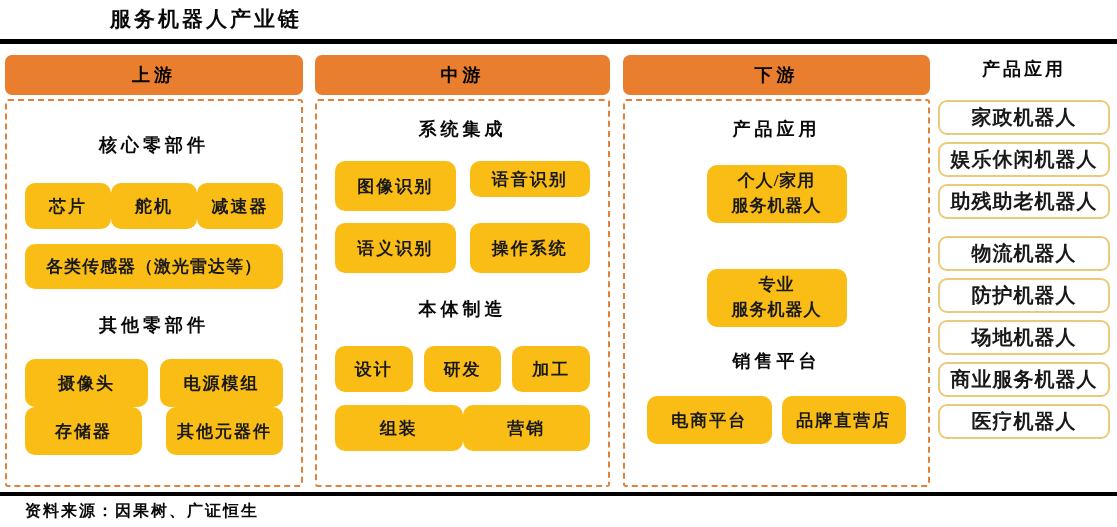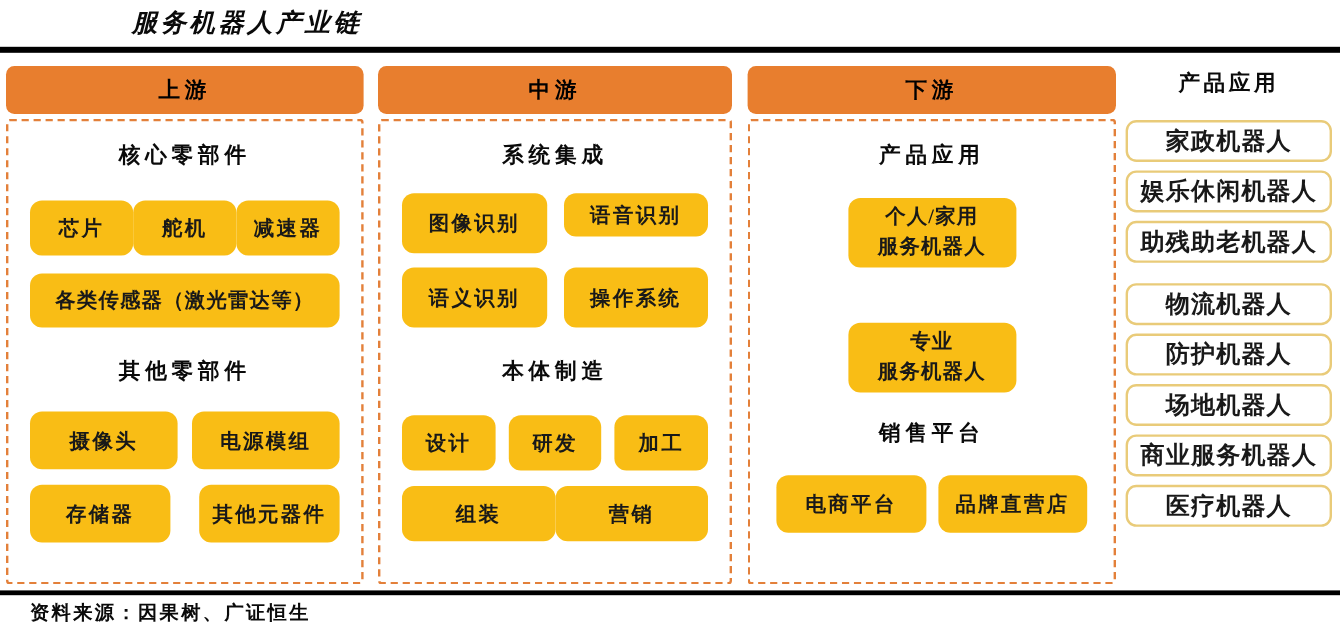--- a/index.html
+++ b/index.html
@@ -6,21 +6,21 @@
   html,body { background:#ffffff; }
   body {
     width:1117px; height:527px;
     font-family:"Liberation Serif","DejaVu Serif",serif;
     color:#000;
   }
   #root { position:relative; width:1117px; height:527px; background:#fff; overflow:hidden; }
 
   .doc-title {
     position:absolute; left:110px; top:5px;
-    font-size:21px; font-weight:bold; letter-spacing:3px; color:#0a0a0a;font-style:italic;
+    font-size:21px; font-weight:bold; letter-spacing:3px; color:#0a0a0a;
   }
   .title-rule { position:absolute; left:0; top:39px; width:1117px; height:5px; background:#000; }
   .bottom-rule { position:absolute; left:0; top:492px; width:1117px; height:4px; background:#000; }
   .source {
     position:absolute; left:25px; top:501px;
     font-size:16px; font-weight:bold; letter-spacing:2px; color:#0a0a0a;
   }
 
   .col { position:absolute; top:55px; }
   .col-header {
@@ -69,35 +69,35 @@
 <body>
 
 <div id="root">
 
   <div class="doc-title">服务机器人产业链</div>
   <div class="title-rule"></div>
 
   <div class="col" style="left:5px; width:298px;">
     <div class="col-header">上游</div>
     <div class="col-body">
-      <div class="section-title" style="margin-top:16px;">核心零部件</div>
+      <div class="section-title" style="margin-top:32px;">核心零部件</div>
       <div class="btn-row" style="margin-top:26px; ">
         <div class="ybtn">芯片</div>
         <div class="ybtn">舵机</div>
         <div class="ybtn">减速器</div>
       </div>
       <div class="btn-row" style="margin-top:15px;">
         <div class="ybtn" style="height:45px; letter-spacing:1px;">各类传感器（激光雷达等）</div>
       </div>
       <div class="section-title" style="margin-top:24px;">其他零部件</div>
       <div class="btn-row" style="margin-top:22px; gap:12px;">
         <div class="ybtn" style="height:48px;">摄像头</div>
         <div class="ybtn" style="height:48px;">电源模组</div>
       </div>
-      <div class="btn-row" style="margin-top:13px; gap:24px;align-items:center;">
+      <div class="btn-row" style="gap:24px;align-items:center;">
         <div class="ybtn" style="height:48px;">存储器</div>
         <div class="ybtn" style="height:48px;">其他元器件</div>
       </div>
     </div>
   </div>
 
   <div class="col" style="left:315px; width:295px;">
     <div class="col-header">中游</div>
     <div class="col-body">
       <div class="section-title" style="margin-top:16px;">系统集成</div>

